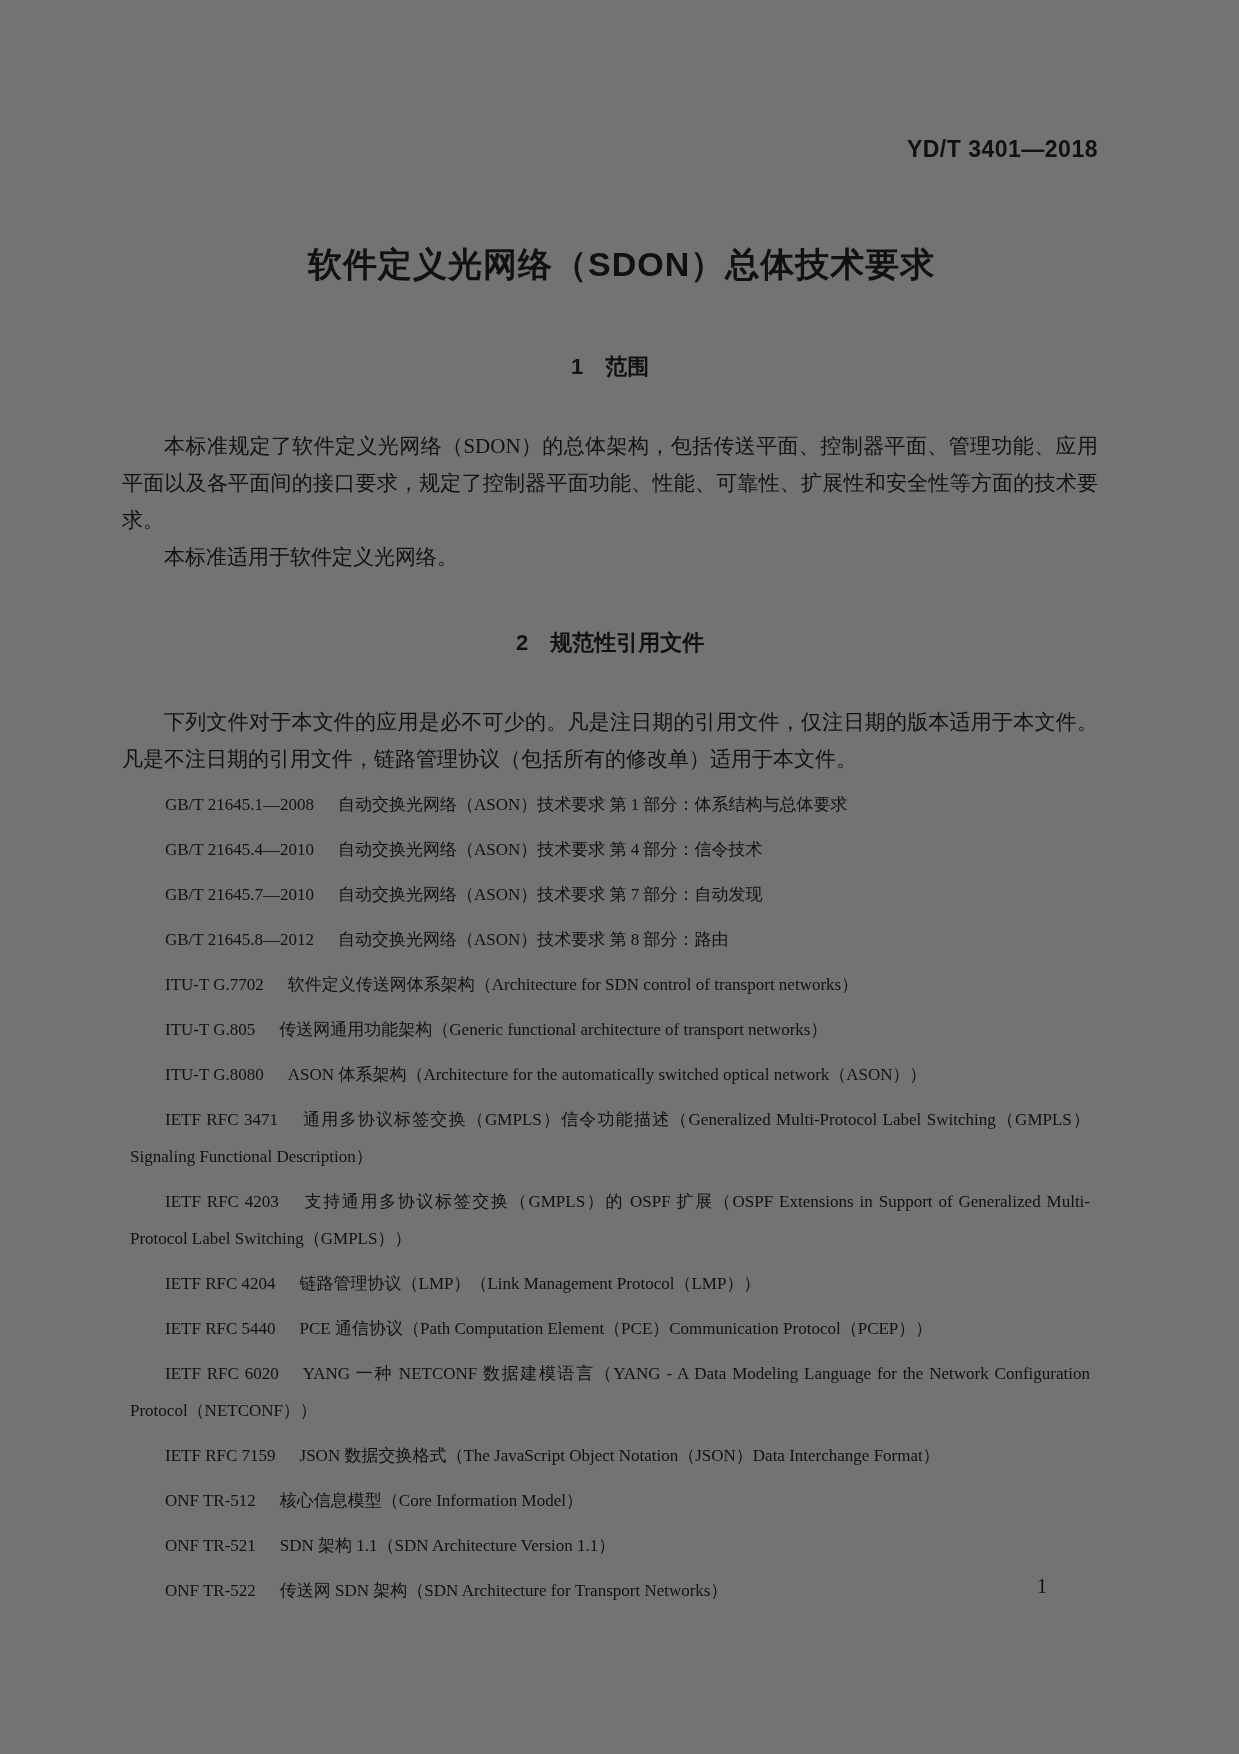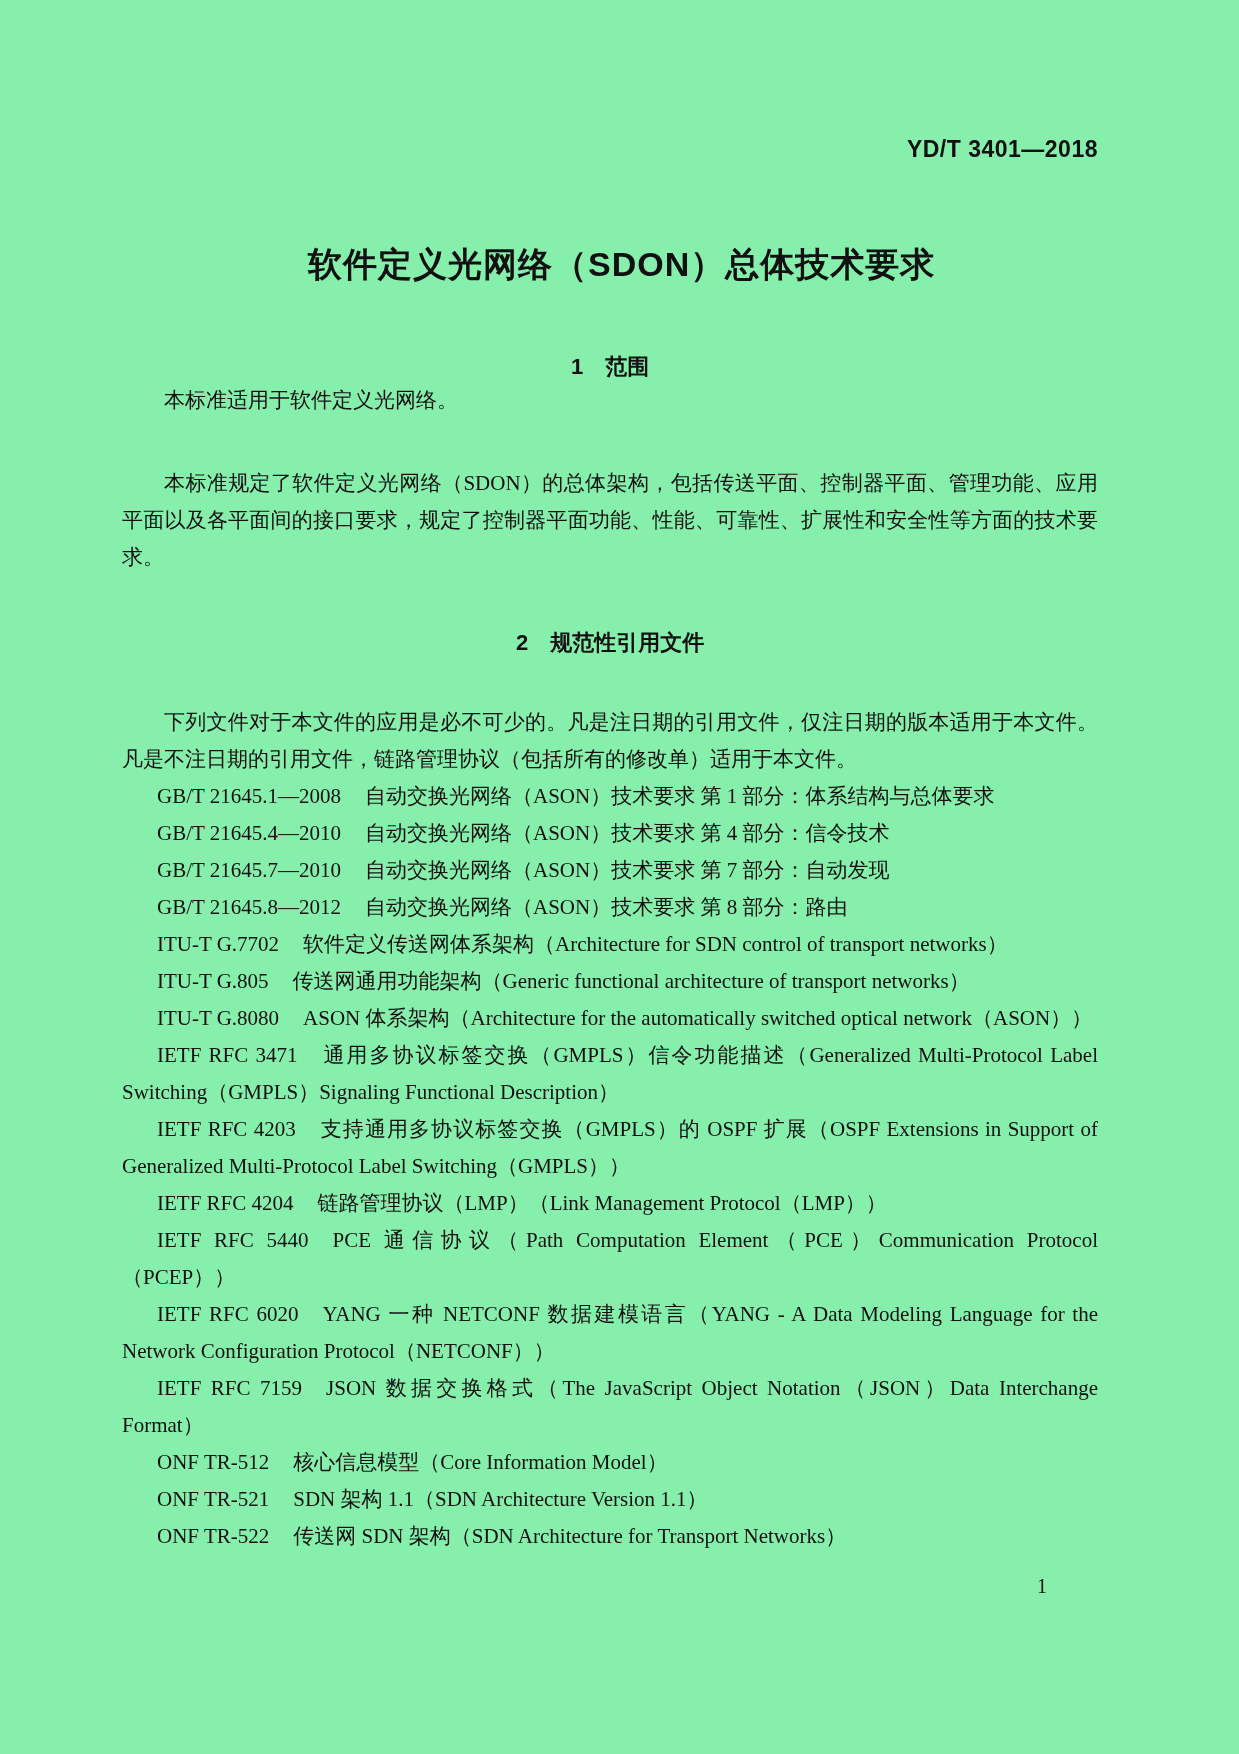--- a/index.html
+++ b/index.html
@@ -4,21 +4,21 @@
 <style>
   html, body {
     margin: 0;
     padding: 0;
     background: #ffffff;
   }
   .page {
     position: relative;
     width: 1239px;
     height: 1754px;
-    background: #86efac;
+    background: #737373;
     color: #111111;
     font-family: "Liberation Serif", "DejaVu Serif", serif;
     overflow: hidden;
   }
   .content {
     position: absolute;
     left: 122px;
     top: 0;
     width: 976px;
   }
@@ -61,25 +61,25 @@
     text-indent: 42px;
     margin: 0;
     color: #111111;
   }
   .para-first { margin-top: 46px; }
   .para-follow { margin-top: 0; }
   .ref-list {
     margin-top: 0;
   }
   .ref-item {
-    font-size: 21px;
+    font-size: 17px;
     line-height: 37px;
     text-align: justify;
     text-indent: 35px;
-    margin: 0;
+    margin: 8px;
     color: #111111;
   }
   .ref-code {
     margin-right: 24px;
     white-space: nowrap;
   }
   .page-number {
     position: absolute;
     top: 1575px;
     right: 192px;
@@ -95,23 +95,23 @@
   <div class="content">
 
     <div class="doc-number">YD/T 3401—2018</div>
 
     <div class="doc-title">软件定义光网络（SDON）总体技术要求</div>
 
     <div class="section-heading heading-1">
       <span class="sec-no">1</span><span>范围</span>
     </div>
 
+    <p class="body-para para-first">本标准规定了软件定义光网络（SDON）的总体架构，包括传送平面、控制器平面、管理功能、应用平面以及各平面间的接口要求，规定了控制器平面功能、性能、可靠性、扩展性和安全性等方面的技术要求。</p>
+
     <p class="body-para para-follow">本标准适用于软件定义光网络。</p>
-
-    <p class="body-para para-first">本标准规定了软件定义光网络（SDON）的总体架构，包括传送平面、控制器平面、管理功能、应用平面以及各平面间的接口要求，规定了控制器平面功能、性能、可靠性、扩展性和安全性等方面的技术要求。</p>
 
     <div class="section-heading heading-2">
       <span class="sec-no">2</span><span>规范性引用文件</span>
     </div>
 
     <p class="body-para para-first">下列文件对于本文件的应用是必不可少的。凡是注日期的引用文件，仅注日期的版本适用于本文件。凡是不注日期的引用文件，链路管理协议（包括所有的修改单）适用于本文件。</p>
 
     <div class="ref-list">
 
         <p class="ref-item">

